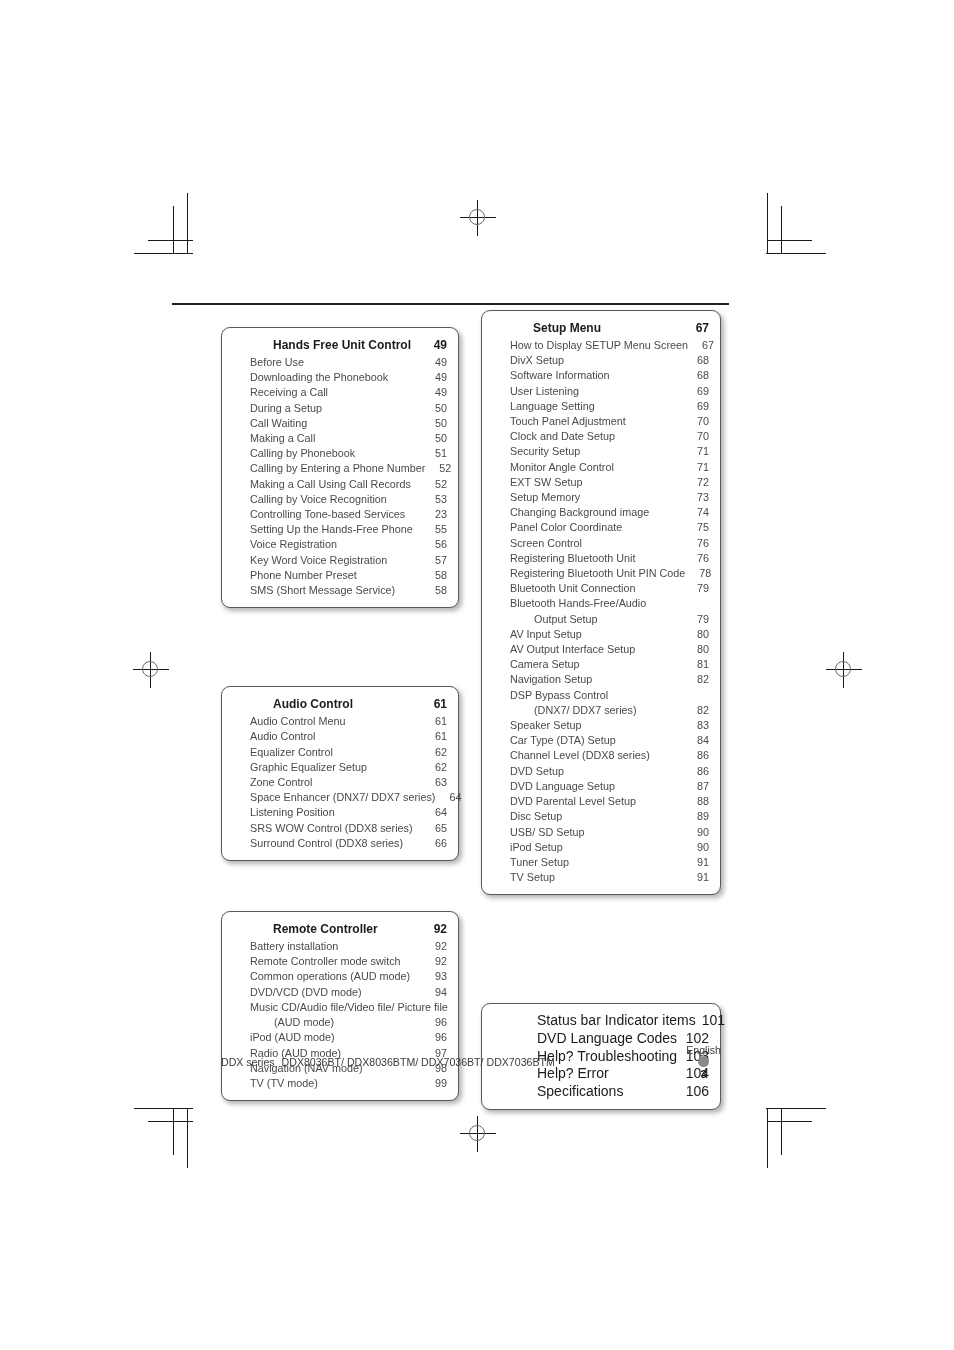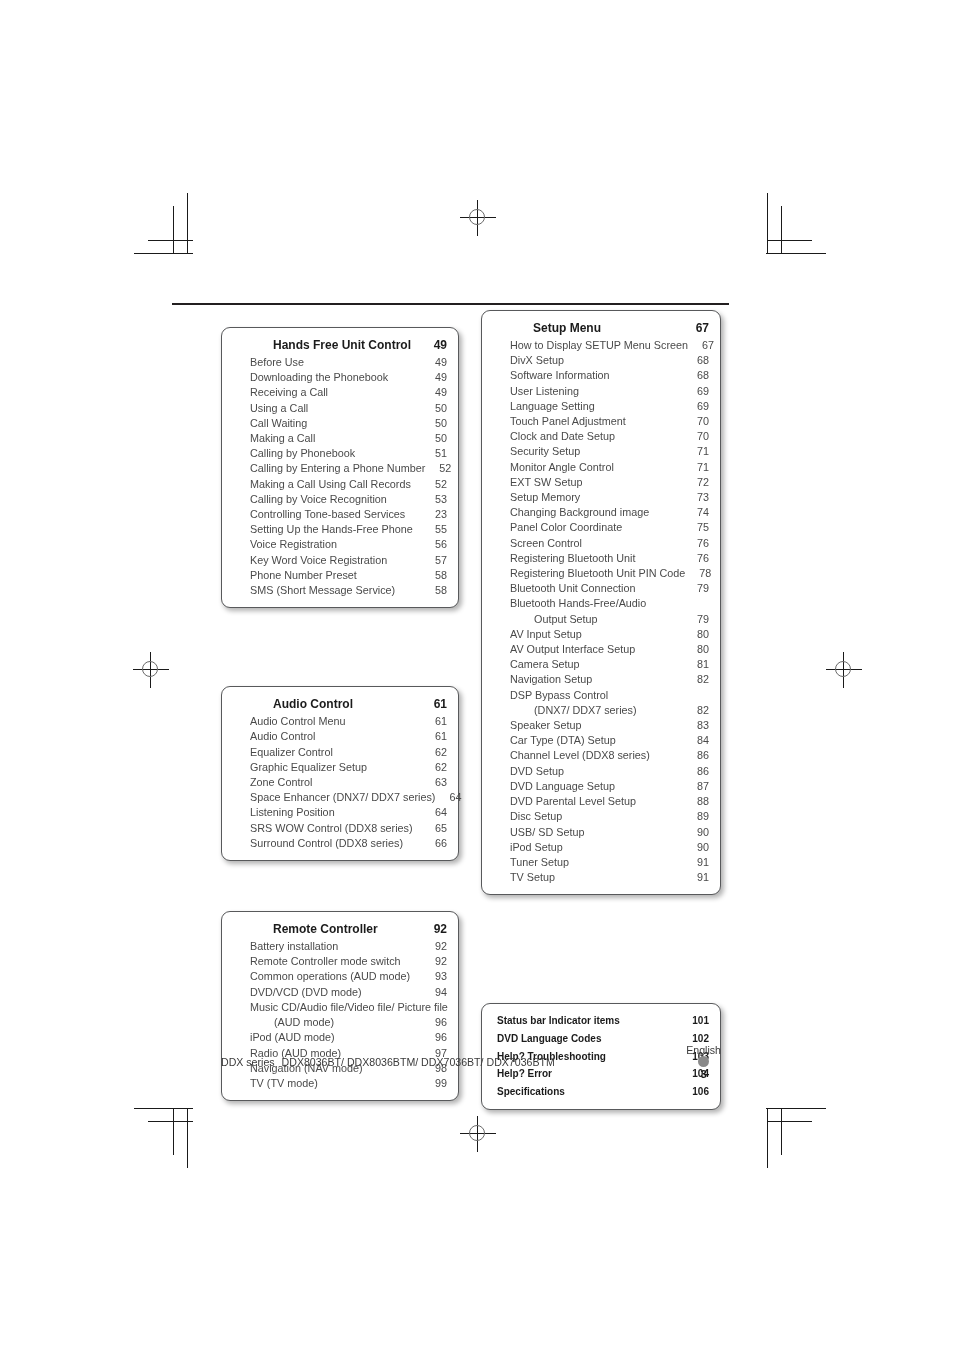--- a/index.html
+++ b/index.html
@@ -122,25 +122,26 @@
     color: #4a4a4a;
     padding-left: 17px;
   }
   .toc-row.sub.cont {
     padding-left: 41px;
   }
   .toc-row.sub.nopage .pg { visibility: hidden; }
 
   
   .toc-row.bold {
-    font-weight: bold;
-    font-size: 10px;
+    font-weight: normal;
+    font-size: 14px;
     color: #1b1b1b;
     line-height: 17.6px;
     padding-left: 4px;
+    margin-left: 40px;
   }
 
   .gap-lg { height: 78px; }
   .gap-md { height: 50px; }
   .gap-summary { height: 108px; }
 
   
   .footer {
     position: absolute;
     left: 221px;
@@ -232,21 +233,21 @@
       </div>
       <div class="toc-row sub">
         <span class="label">Downloading the Phonebook</span>
         <span class="pg">49</span>
       </div>
       <div class="toc-row sub">
         <span class="label">Receiving a Call</span>
         <span class="pg">49</span>
       </div>
       <div class="toc-row sub">
-        <span class="label">Using a Call</span>
+        <span class="label">During a Setup</span>
         <span class="pg">50</span>
       </div>
       <div class="toc-row sub">
         <span class="label">Call Waiting</span>
         <span class="pg">50</span>
       </div>
       <div class="toc-row sub">
         <span class="label">Making a Call</span>
         <span class="pg">50</span>
       </div>

